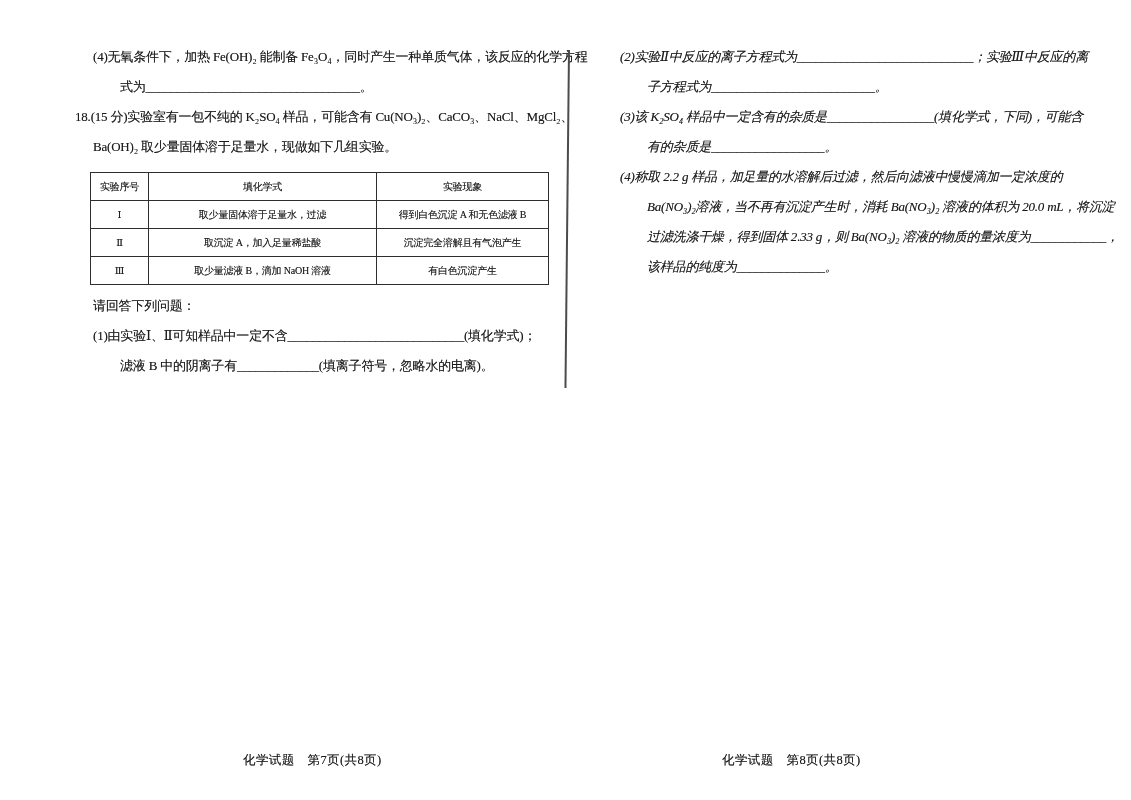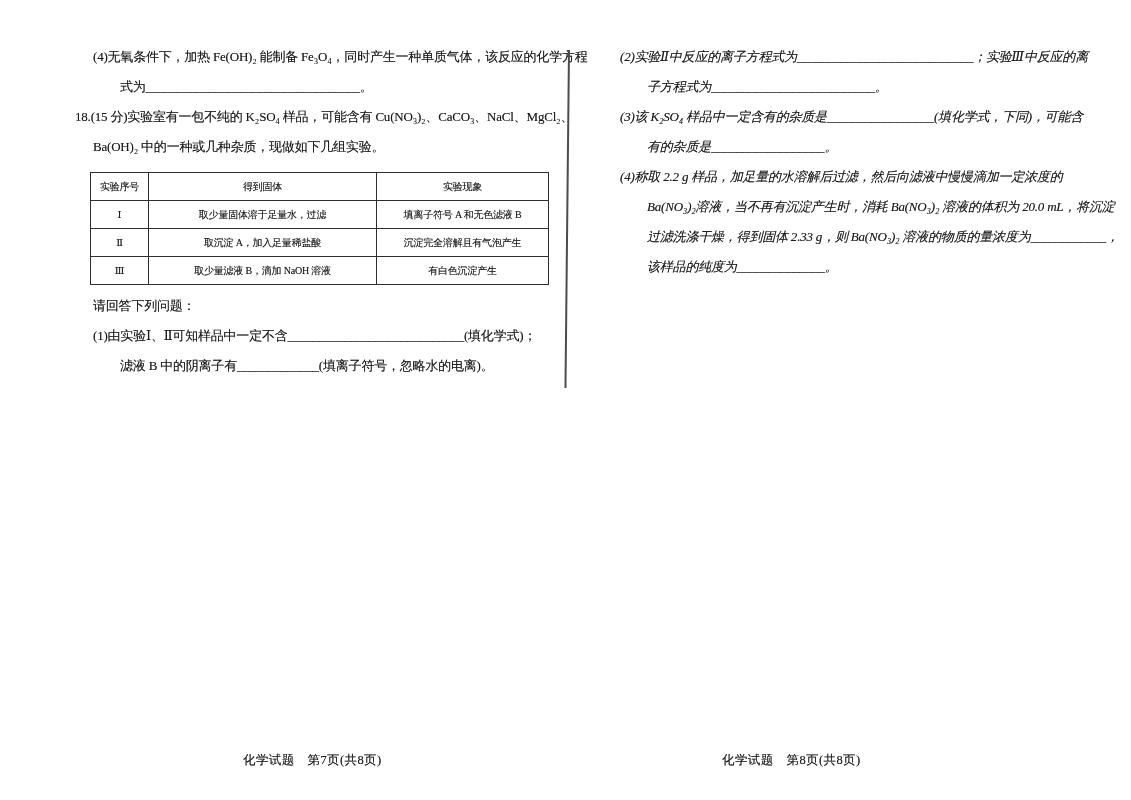--- a/index.html
+++ b/index.html
@@ -62,40 +62,40 @@
 </style>
 </head>
 <body>
 
 <div class="sheet">
 
   <div class="col col-left">
     <div class="line ind1">(4)无氧条件下，加热 Fe(OH)₂ 能制备 Fe₃O₄，同时产生一种单质气体，该反应的化学方程</div>
     <div class="line ind2">式为__________________________________。</div>
     <div class="line">18.(15 分)实验室有一包不纯的 K₂SO₄ 样品，可能含有 Cu(NO₃)₂、CaCO₃、NaCl、MgCl₂、</div>
-    <div class="line ind1">Ba(OH)₂ 中的一种或几种杂质，现做如下几组实验。</div>
+    <div class="line ind1">Ba(OH)₂ 取少量固体溶于足量水，现做如下几组实验。</div>
 
     <table class="exp">
       <colgroup>
           <col class="c1">
           <col class="c2">
           <col class="c3">
         </colgroup>
       <thead>
         <tr>
           <th>实验序号</th>
-          <th>得到固体</th>
+          <th>填化学式</th>
           <th>实验现象</th>
         </tr>
       </thead>
       <tbody>
         <tr>
           <td>Ⅰ</td>
           <td>取少量固体溶于足量水，过滤</td>
-          <td>填离子符号 A 和无色滤液 B</td>
+          <td>得到白色沉淀 A 和无色滤液 B</td>
         </tr>
         <tr>
           <td>Ⅱ</td>
           <td>取沉淀 A，加入足量稀盐酸</td>
           <td>沉淀完全溶解且有气泡产生</td>
         </tr>
         <tr>
           <td>Ⅲ</td>
           <td>取少量滤液 B，滴加 NaOH 溶液</td>
           <td>有白色沉淀产生</td>

